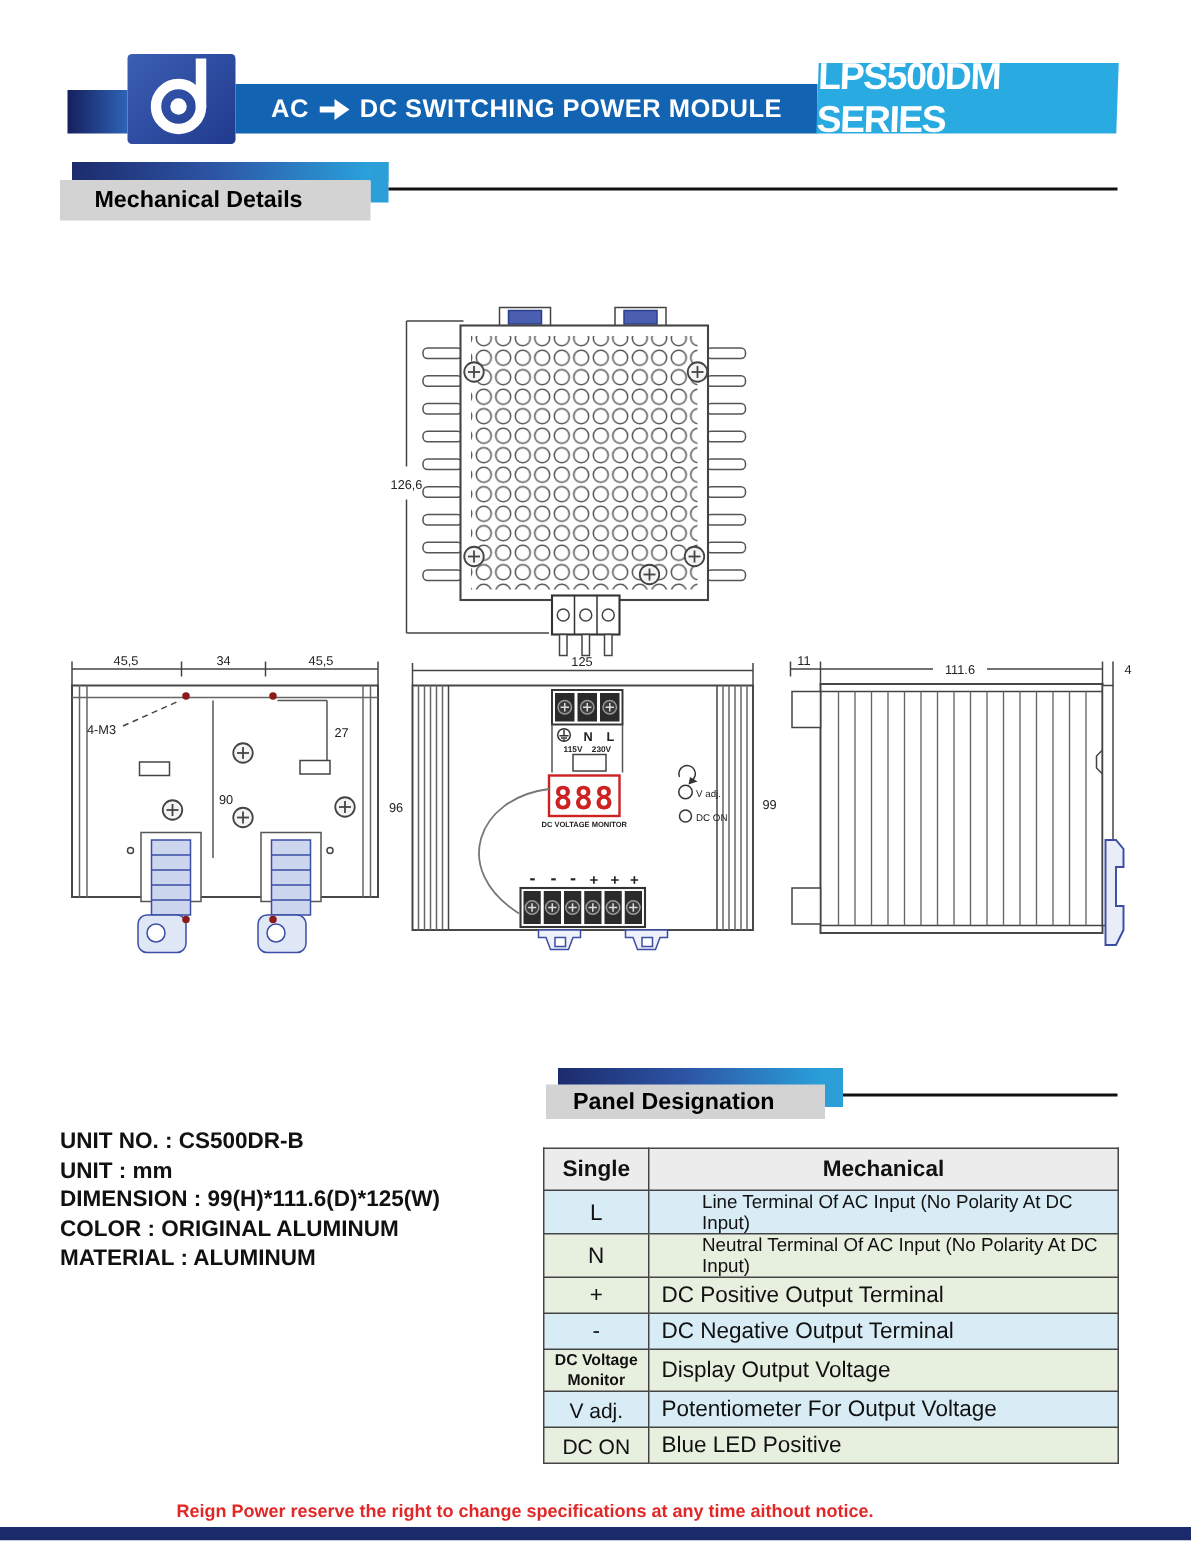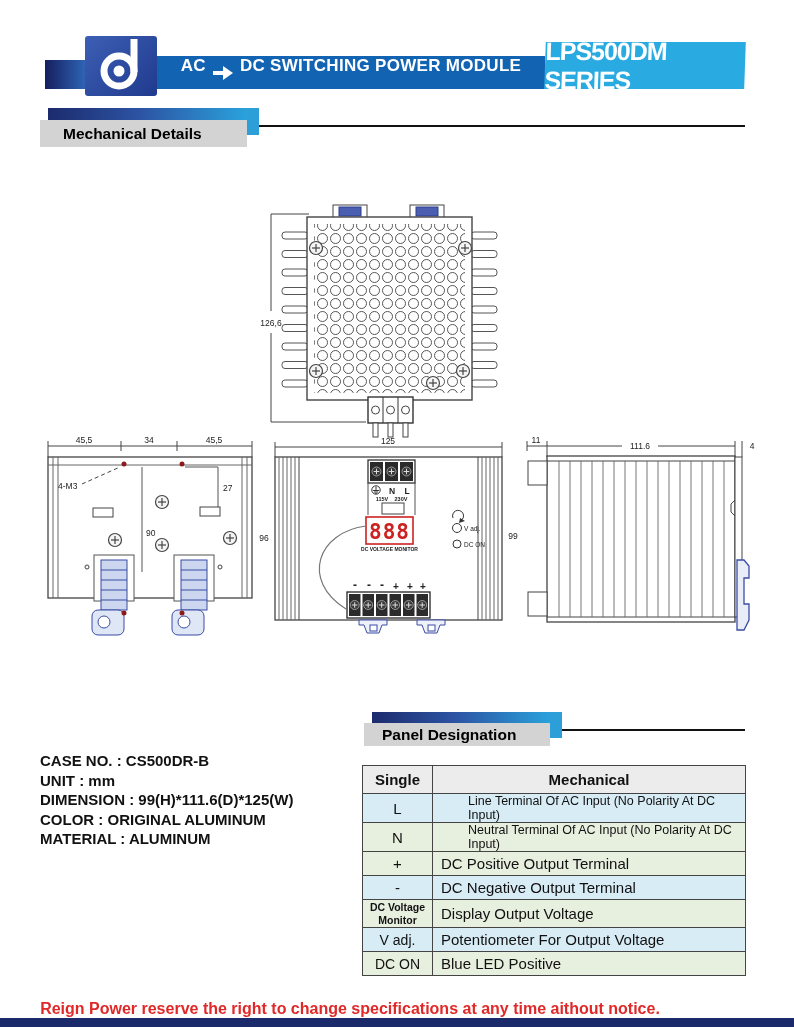--- a/index.html
+++ b/index.html
@@ -5,21 +5,21 @@
   * { margin:0; padding:0; box-sizing:border-box; }
   html,body { width:794px; height:1027px; background:#fff; font-family:"Liberation Sans", sans-serif; position:relative; overflow:hidden; }
   .abs { position:absolute; }
 
   
   .hdr-left-bar { left:45px; top:60px; width:40px; height:29px;
     background:linear-gradient(90deg,#151f5e,#2e64b5); }
   .logo { left:85px; top:36px; width:72px; height:60px; border-radius:3px;
     background:linear-gradient(135deg,#3c5fb5,#203a8d); display:flex; align-items:center; justify-content:center; }
   .hdr-title { left:157px; top:56px; width:388px; height:33px; background:#1264b2;
-    display:flex; justify-content:center; gap:7px;
+    display:flex; align-items:center; justify-content:center; gap:7px;
     color:#fff; font-weight:bold; font-size:17px; letter-spacing:.3px; }
   .arrow-icon { display:inline-flex; align-items:center; }
   .hdr-series { left:545px; top:42px; width:200px; height:47px; background:#29abe2;
     display:flex; align-items:center; justify-content:center;
     color:#fff; font-weight:bold; font-size:25px; letter-spacing:-1px; transform:skewX(-2deg); }
 
   
   .sec-bar { height:13px; background:linear-gradient(90deg,#1c2b6d 0%,#2d55a5 45%,#29abe2 100%); }
   .sec-edge { background:#2d9fd8; }
   .sec-box { background:#d3d3d3; color:#000; font-weight:bold; font-size:15.5px; display:flex; align-items:center; }
@@ -37,21 +37,21 @@
   .row-blue { background:#d8ecf6; }
   .row-green { background:#e7efdf; }
   .desc-small { font-size:12.5px;padding-left:35px; }
   .sym-small { font-size:10.5px; font-weight:bold; line-height:1.15; }
   .sym-mid { font-size:14px; }
   tr.r { height:24px; }
   tr.r-tall { height:28px; }
 
   
   .footer-note { left:0; top:1000px; width:700px; text-align:center;
-    color:#e02828; font-weight:bold; font-size:16px; }
+    color:#e02828; font-weight:bold; font-size:12px; }
   .footer-bar { left:0; bottom:0; width:794px; height:9px; background:#1b2a6b; }
 
   
   .drawing { left:30px; top:180px; }
   svg text { font-family:"Liberation Sans", sans-serif; fill:#222; }
   .dim { font-size:8.5px; }
   .seg { font-family:"DejaVu Sans Mono", monospace; font-weight:bold; fill:#cc2222; font-size:21px; letter-spacing:1px; }
 </style>
 </head>
 <body>
@@ -339,21 +339,21 @@
     <path d="M 707 380 h 7 l 5 6 v 12 h -5 v 26 h 5 v 16 l -5 10 h -7 z" fill="#e8edf8" stroke="#3b4da5" stroke-width="1.3"></path>
   </g>
 </svg>
 
 <div class="abs sec-bar" style="left:372px;top:712px;width:190px;height:12px;"></div>
 <div class="abs sec-edge" style="left:550px;top:712px;width:12px;height:26px;"></div>
 <div class="abs sec-box" style="left:364px;top:723px;width:186px;height:23px;padding-left:18px;">Panel Designation</div>
 <div class="abs sec-line" style="left:562px;top:729px;width:183px;"></div>
 
 <div class="abs case-info">
-  <div>CASE NO. : CS500DR-B</div>
+  <div>UNIT NO. : CS500DR-B</div>
   <div>UNIT : mm</div>
   <div>DIMENSION : 99(H)*111.6(D)*125(W)</div>
   <div>COLOR : ORIGINAL ALUMINUM</div>
   <div>MATERIAL : ALUMINUM</div>
 </div>
 
 <table class="abs panel-table">
   <tbody>
       <tr>
     <th class="col-sym">Single</th>

